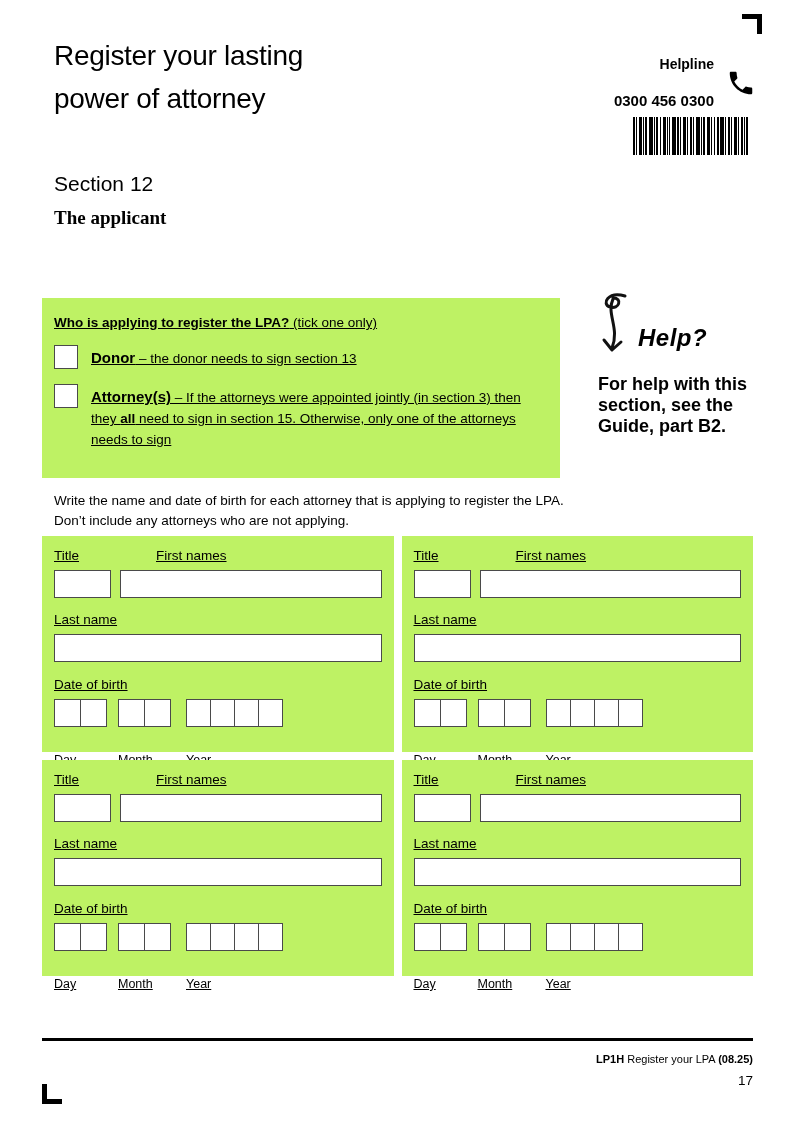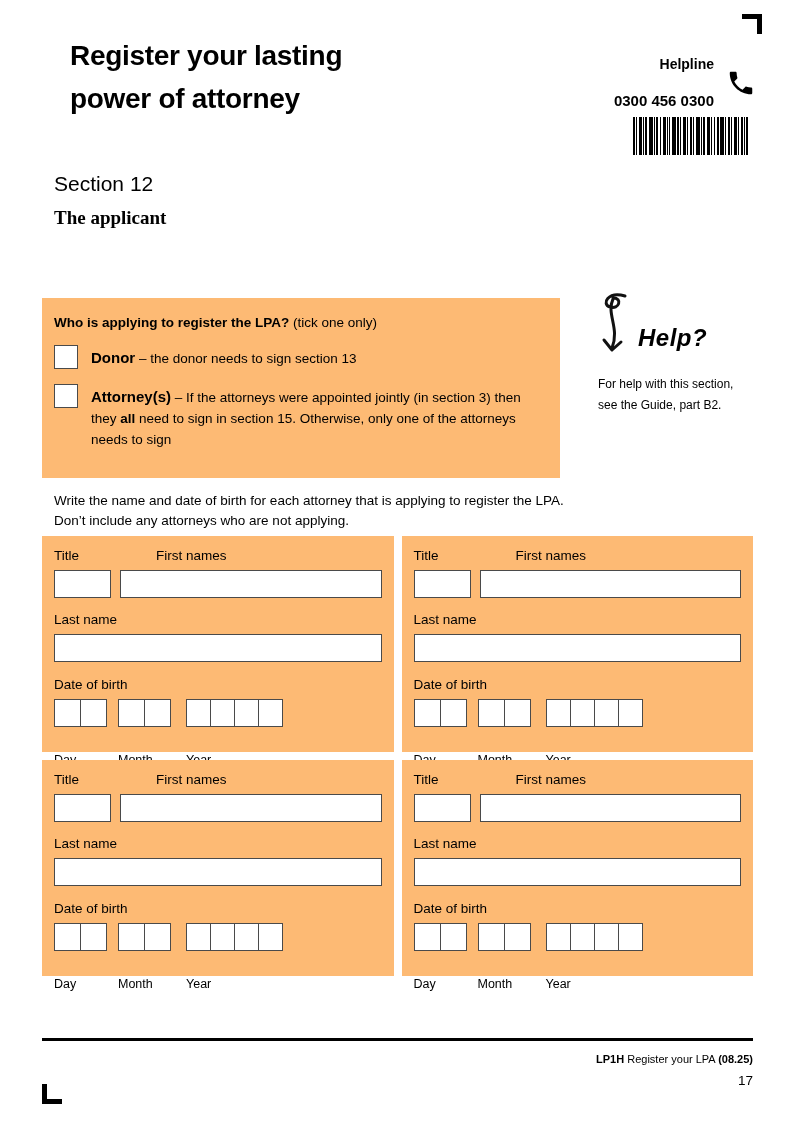--- a/index.html
+++ b/index.html
@@ -9,22 +9,22 @@
     background:#ffffff; color:#000;
     font-family:"Liberation Sans", sans-serif;
     overflow:hidden;
   }
   
   .corner-tr { position:absolute; top:14px; right:38px; width:20px; height:20px;
     border-top:5px solid #000; border-right:5px solid #000; }
   .corner-bl { position:absolute; left:42px; top:1084px; width:20px; height:20px;
     border-left:5px solid #000; border-bottom:5px solid #000; }
 
-  .main-title { position:absolute; left:70px; top:34px; font-size:28px; line-height:43px;
-    font-weight:bold; letter-spacing:-0.3px; }
+  .main-title { position:absolute; left:54px; top:34px; font-size:28px; line-height:43px;
+    font-weight:normal; letter-spacing:-0.3px; }
 
   .helpline { position:absolute; top:56px; right:44px; display:flex; align-items:center; gap:12px; }
   .helpline-text { text-align:right; }
   .helpline-label { font-size:14px; font-weight:bold; }
   .helpline-number { font-size:15px; font-weight:bold; margin-top:20px; }
   .phone-icon svg { width:30px; height:30px; display:block; }
 
   .barcode { position:absolute; top:117px; right:52px; line-height:0; }
 
   .section-block { position:absolute; left:54px; top:172px; }
@@ -41,29 +41,29 @@
   .option-row { display:flex; gap:13px; align-items:flex-start; margin-top:15px; }
   .checkbox { width:24px; height:24px; background:#fff; border:1px solid #4a4a4a; flex:none; }
   .option-text { font-size:13.5px; line-height:21px; width:440px; padding-top:2px; }
   .option-label { font-size:15px; font-weight:bold; }
 
   .help-block { position:absolute; left:594px; top:288px; width:166px; height:150px; }
   .help-doodle { position:absolute; left:0; top:2px; }
   .help-title { position:absolute; left:44px; top:36px; font-size:24px; font-weight:bold;
     font-style:italic; letter-spacing:0.5px; }
   .help-text { position:absolute; left:4px; top:86px; width:150px;
-    font-size:12px; line-height:21px; }
+    font-size:18px; line-height:21px;font-weight:bold; }
 
   .instruction { position:absolute; left:54px; top:491px; width:545px;
     font-size:13.5px; line-height:20px; }
 
   .panels { position:absolute; left:42px; top:536px; width:711px;
     display:grid; grid-template-columns:1fr 1fr; gap:8px; }
   .panel { height:216px; padding:12px 12px 0 12px; }
-  .gray { background:#fdba74; }
+  .gray { background:#bef264;text-decoration:underline; }
   .flabel { font-size:13.5px; }
   .name-labels-row { display:flex;gap:36px; }
   .name-labels-row .t { width:66px; }
   .inputs-row { display:flex; gap:9px; margin-top:7px; }
   .tbox { height:28px; border:1px solid #4a4a4a; background:#fff; font-size:14px;
     padding:0 6px; font-family:inherit; border-radius:0; }
   .input-title { width:57px; }
   .input-firstnames { flex:1; min-width:0; }
   .lastname-label { margin-top:14px; }
   .input-lastname { width:100%; margin-top:7px; }

